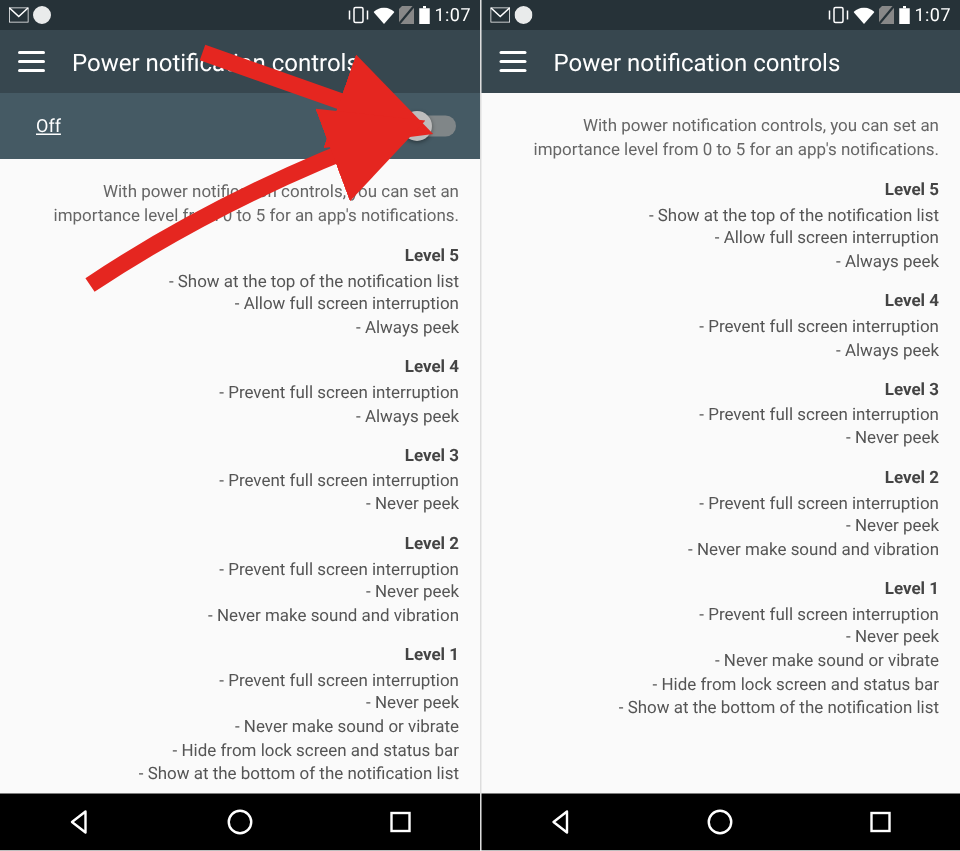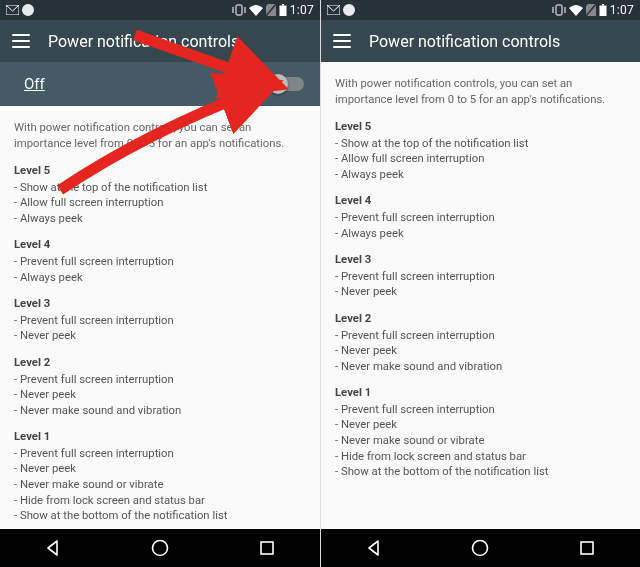--- a/index.html
+++ b/index.html
@@ -1,35 +1,35 @@
 <!DOCTYPE html>
 <html><head>
 <meta charset="utf-8">
 <style>
   * { margin: 0; padding: 0; box-sizing: border-box; }
   body { font-family: Roboto, -apple-system, Helvetica, Arial, sans-serif; background: #fff; }
   .container { display: flex; width: 640px; height: 567px; position: relative; }
-  .pane { width: 320px; height: 567px; display: flex; flex-direction: column; background: #fafafa; }
+  .pane { width: 320px; height: 567px; display: flex; flex-direction: column; background: #fafafa; text-align: right; }
   .pane + .pane { border-left: 1px solid #ddd; }
 
   
   .statusbar { height: 20px; background: #263238; color: #fff; display: flex; align-items: center; justify-content: space-between; padding: 0 6px; font-size: 11px; }
   .sb-left, .sb-right { display: flex; align-items: center; gap: 3px; }
   .sb-right svg, .sb-left svg { display: block; }
   .clock { font-size: 12px; letter-spacing: 0.3px; }
 
   
   .appbar { height: 42px; background: #37474f; color: #fff; display: flex; align-items: center; padding: 0 12px; gap: 18px; }
   .hamburger { width: 18px; height: 14px; display: flex; flex-direction: column; justify-content: space-between; cursor: pointer; }
   .hamburger span { display: block; height: 2px; background: #fff; border-radius: 1px; }
   .title { font-size: 16px; font-weight: 400; }
 
   
   .toggle-row { height: 44px; background: #455a64; color: #fff; display: flex; align-items: center; justify-content: space-between; padding: 0 16px 0 24px; }
-  .toggle-label { font-size: 15px; text-decoration: underline; }
+  .toggle-label { font-size: 12px; text-decoration: underline; }
   .switch { position: relative; width: 34px; height: 14px; background: #808688; border-radius: 7px; cursor: pointer; }
   .switch::after { content: ""; position: absolute; top: -3px; width: 20px; height: 20px; border-radius: 50%; background: #bdbdbd; box-shadow: 0 1px 3px rgba(0,0,0,0.4); }
   .switch.off::after { left: -2px; }
   .switch.on { background: #3f8a83; }
   .switch.on::after { right: -2px; background: #64c1b8; }
 
   
   .body { flex: 1; overflow: hidden; padding: 14px 14px 0 14px; color: #555; font-size: 11.3px; line-height: 1.38; }
   .intro { margin-bottom: 12px; color: #666; }
   .level { margin-bottom: 11px; }

